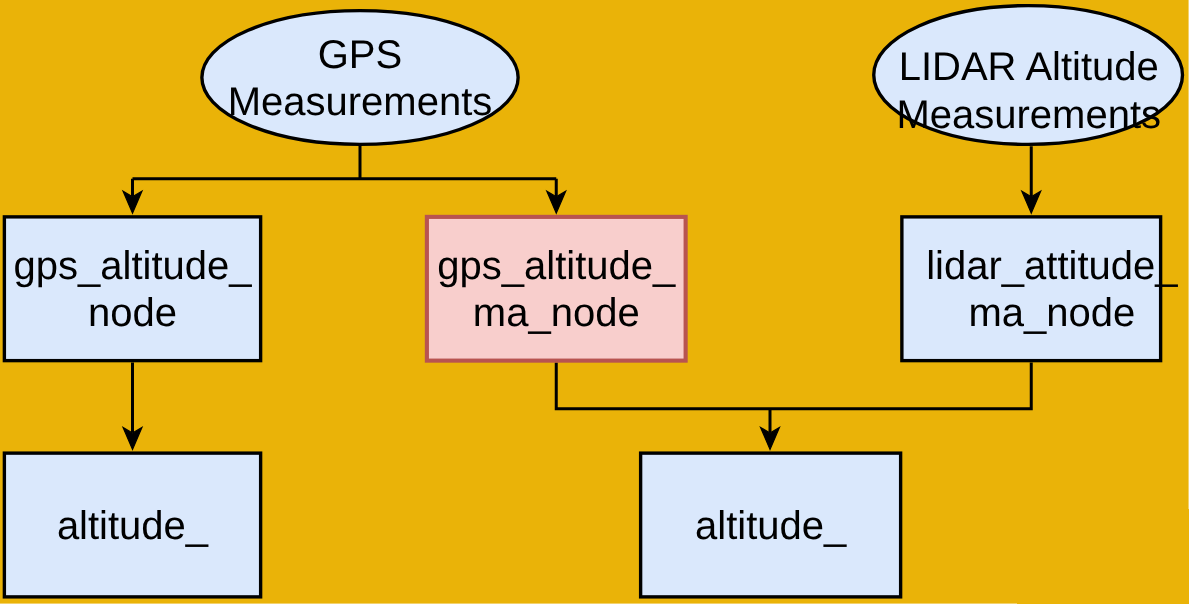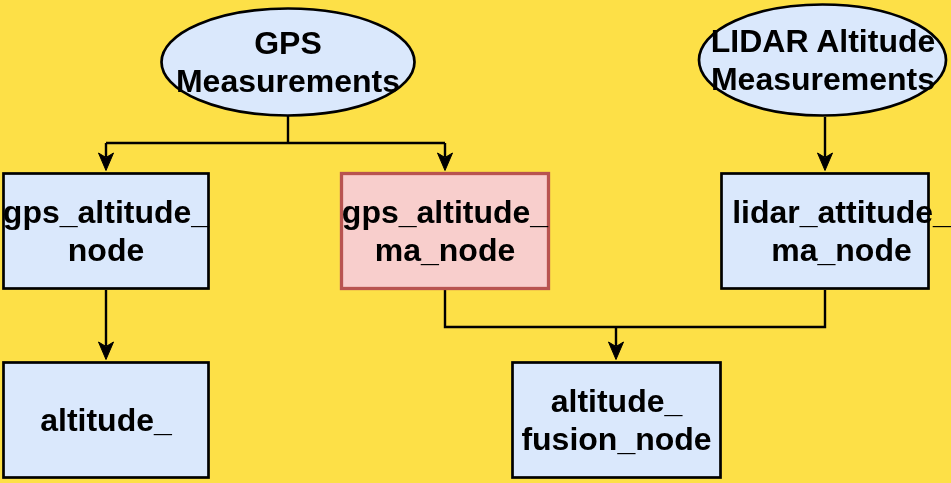--- a/index.html
+++ b/index.html
@@ -4,24 +4,23 @@
 <style>
   html, body {
     margin: 0;
     padding: 0;
     background: #ffffff;
   }
   .stage {
     position: relative;
     width: 951px;
     height: 483px;
-    background: #fde047;
+    background: #eab308;
     overflow: hidden;
     font-family: "Liberation Sans", sans-serif;
-    font-weight: bold;
   }
   .stage svg {
     position: absolute;
     left: 0;
     top: 0;
   }
   .label {
     position: absolute;
     display: flex;
     flex-direction: column;
@@ -61,21 +60,21 @@
     <rect x="721.5" y="173.5" width="207" height="115" stroke-width="2.7" fill="#dae8fc" stroke="#000000"></rect>
     <rect x="3.5" y="362.5" width="205" height="115" stroke-width="2.7" fill="#dae8fc" stroke="#000000"></rect>
     <rect x="512.5" y="362.5" width="208" height="115" stroke-width="2.7" fill="#dae8fc" stroke="#000000"></rect>
   </svg>
 
   <div class="label" style="left:161px; top:8px; width:254px; height:108px;">
     <span>GPS</span>
     <span>Measurements</span>
   </div>
 
-  <div class="label" style="left:698px; top:4px; width:250px; height:112px;">
+  <div class="label" style="left:698px; top:16px; width:250px; height:112px;">
     <span>LIDAR Altitude</span>
     <span>Measurements</span>
   </div>
 
   <div class="label" style="left:2px; top:173px; width:208px; height:116px;">
     <span>gps_altitude_</span>
     <span>node</span>
   </div>
 
   <div class="label" style="left:340px; top:173px; width:210px; height:116px;">
@@ -87,16 +86,15 @@
     <span>lidar_attitude_</span>
     <span>ma_node</span>
   </div>
 
   <div class="label" style="left:2px; top:362px; width:208px; height:116px;">
     <span>altitude_</span>
   </div>
 
   <div class="label" style="left:511px; top:362px; width:211px; height:116px;">
     <span>altitude_</span>
-    <span>fusion_node</span>
   </div>
 
 </div>
 
 </body></html>

